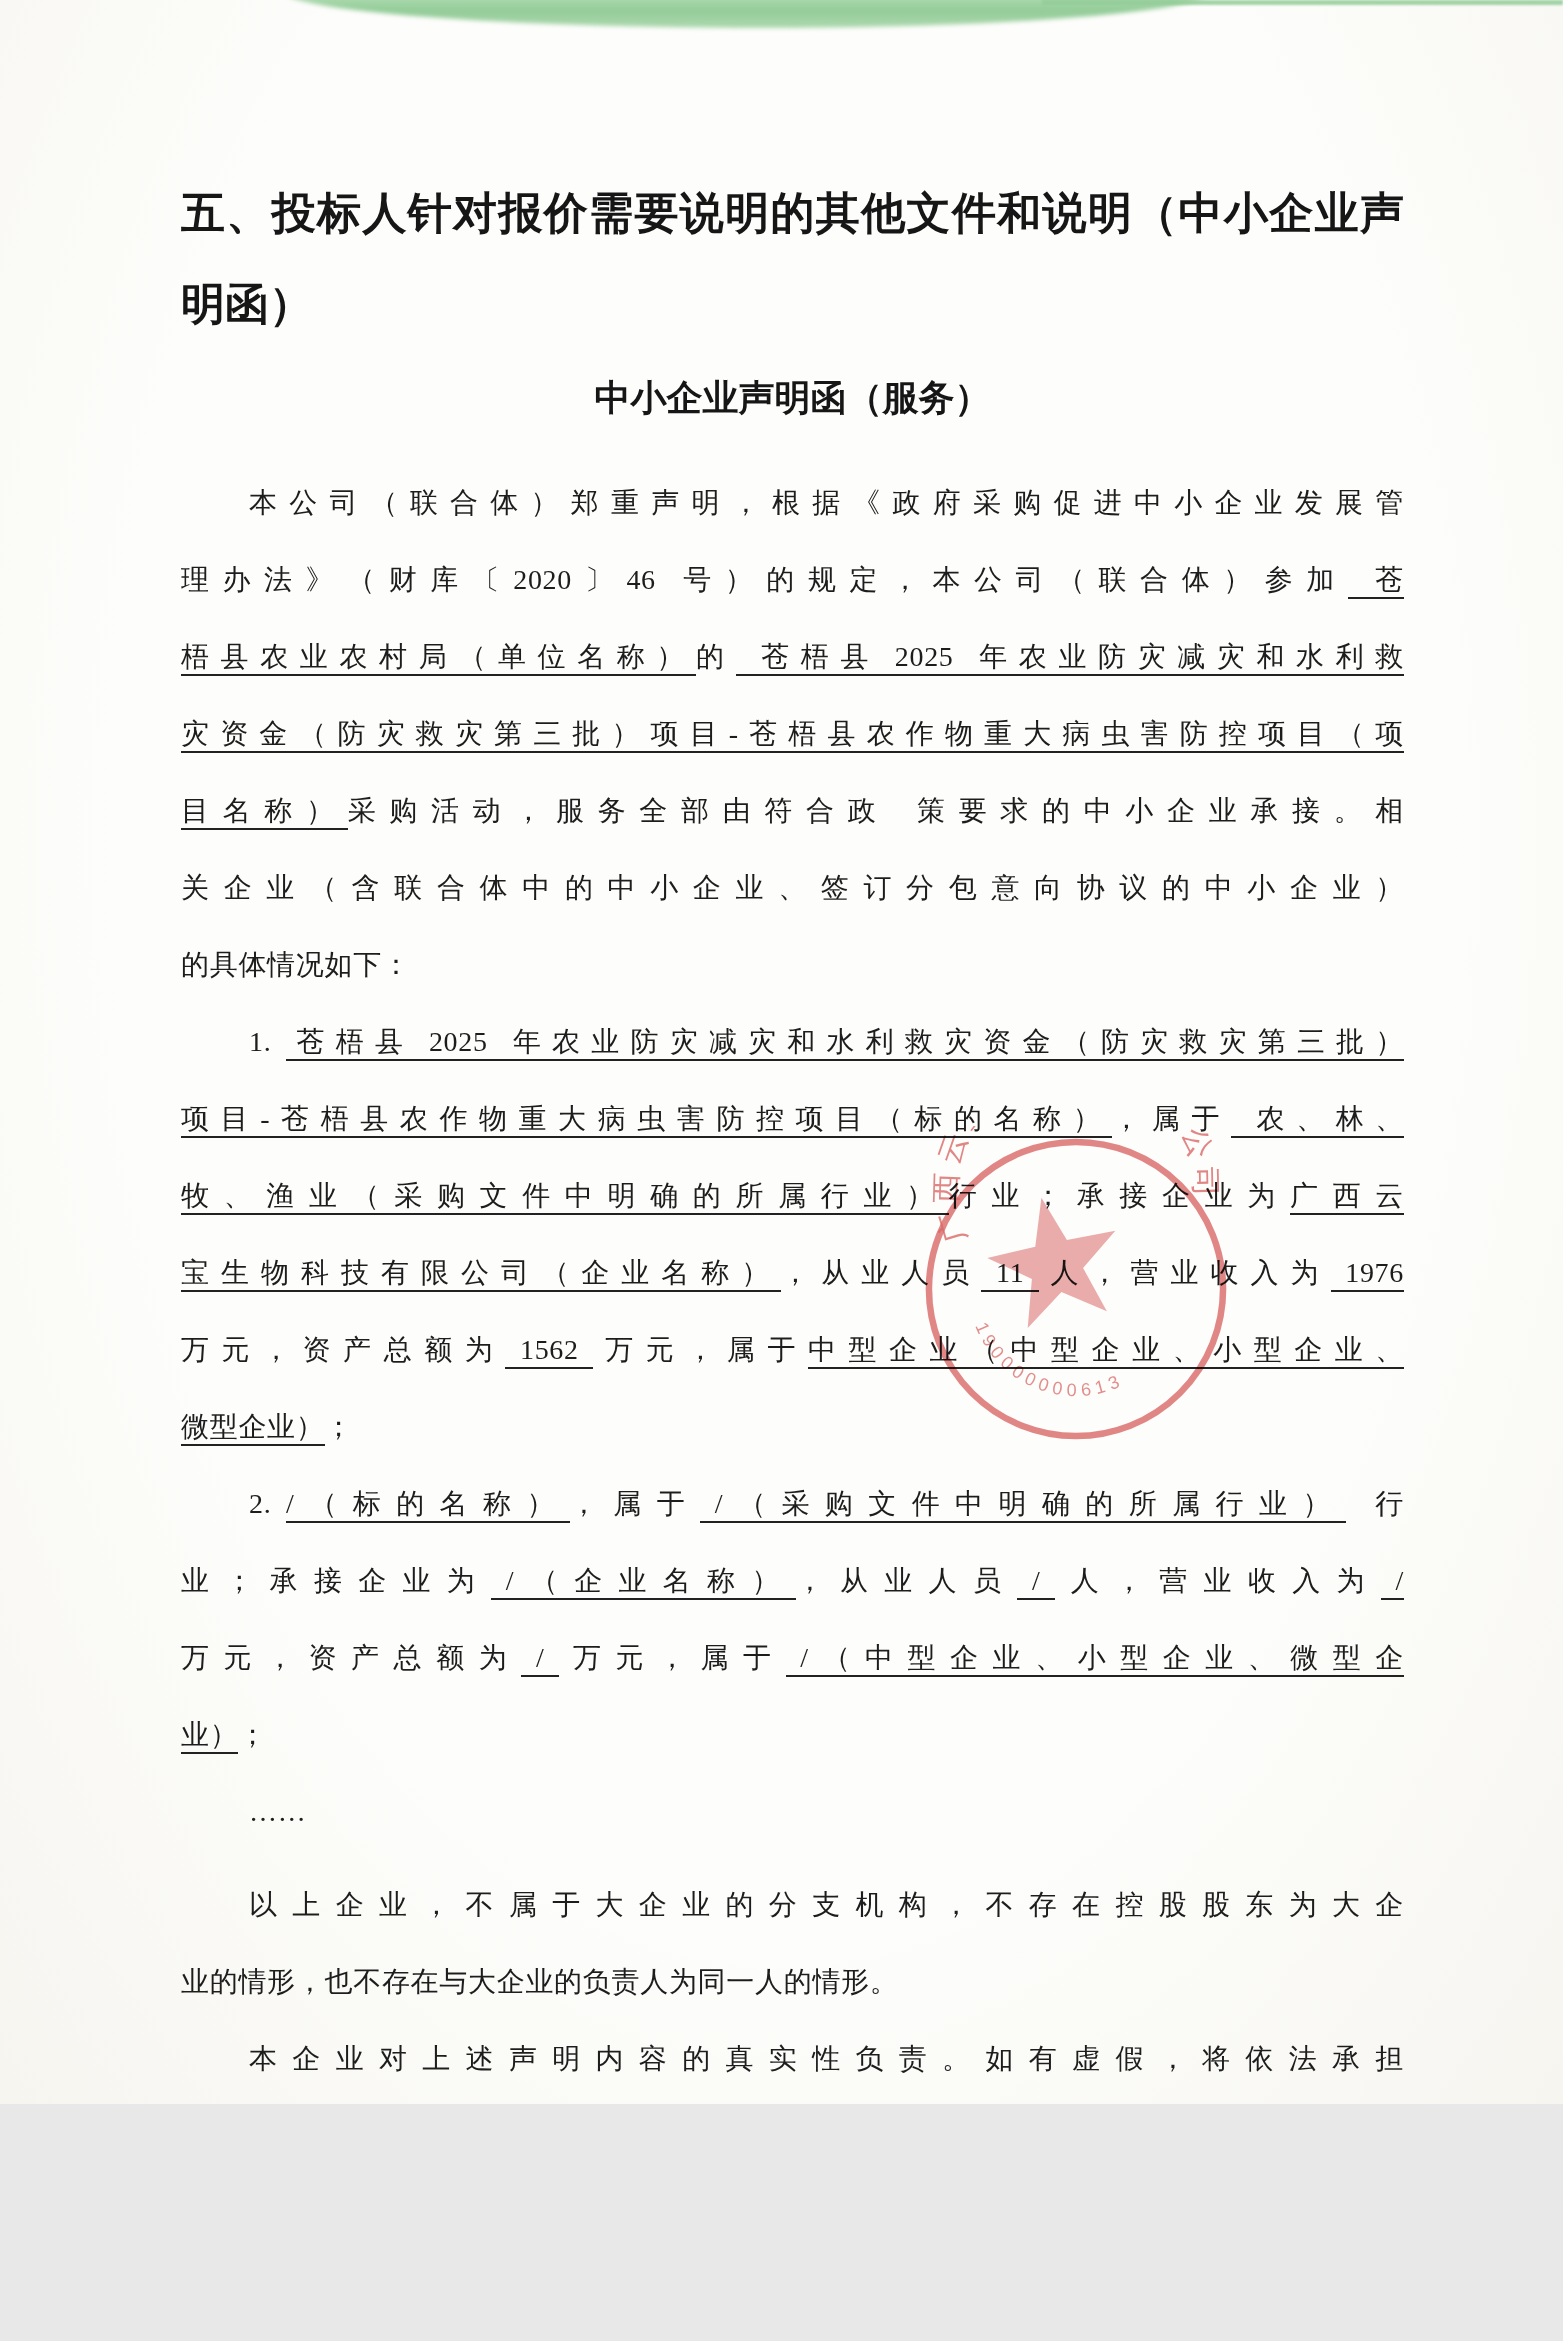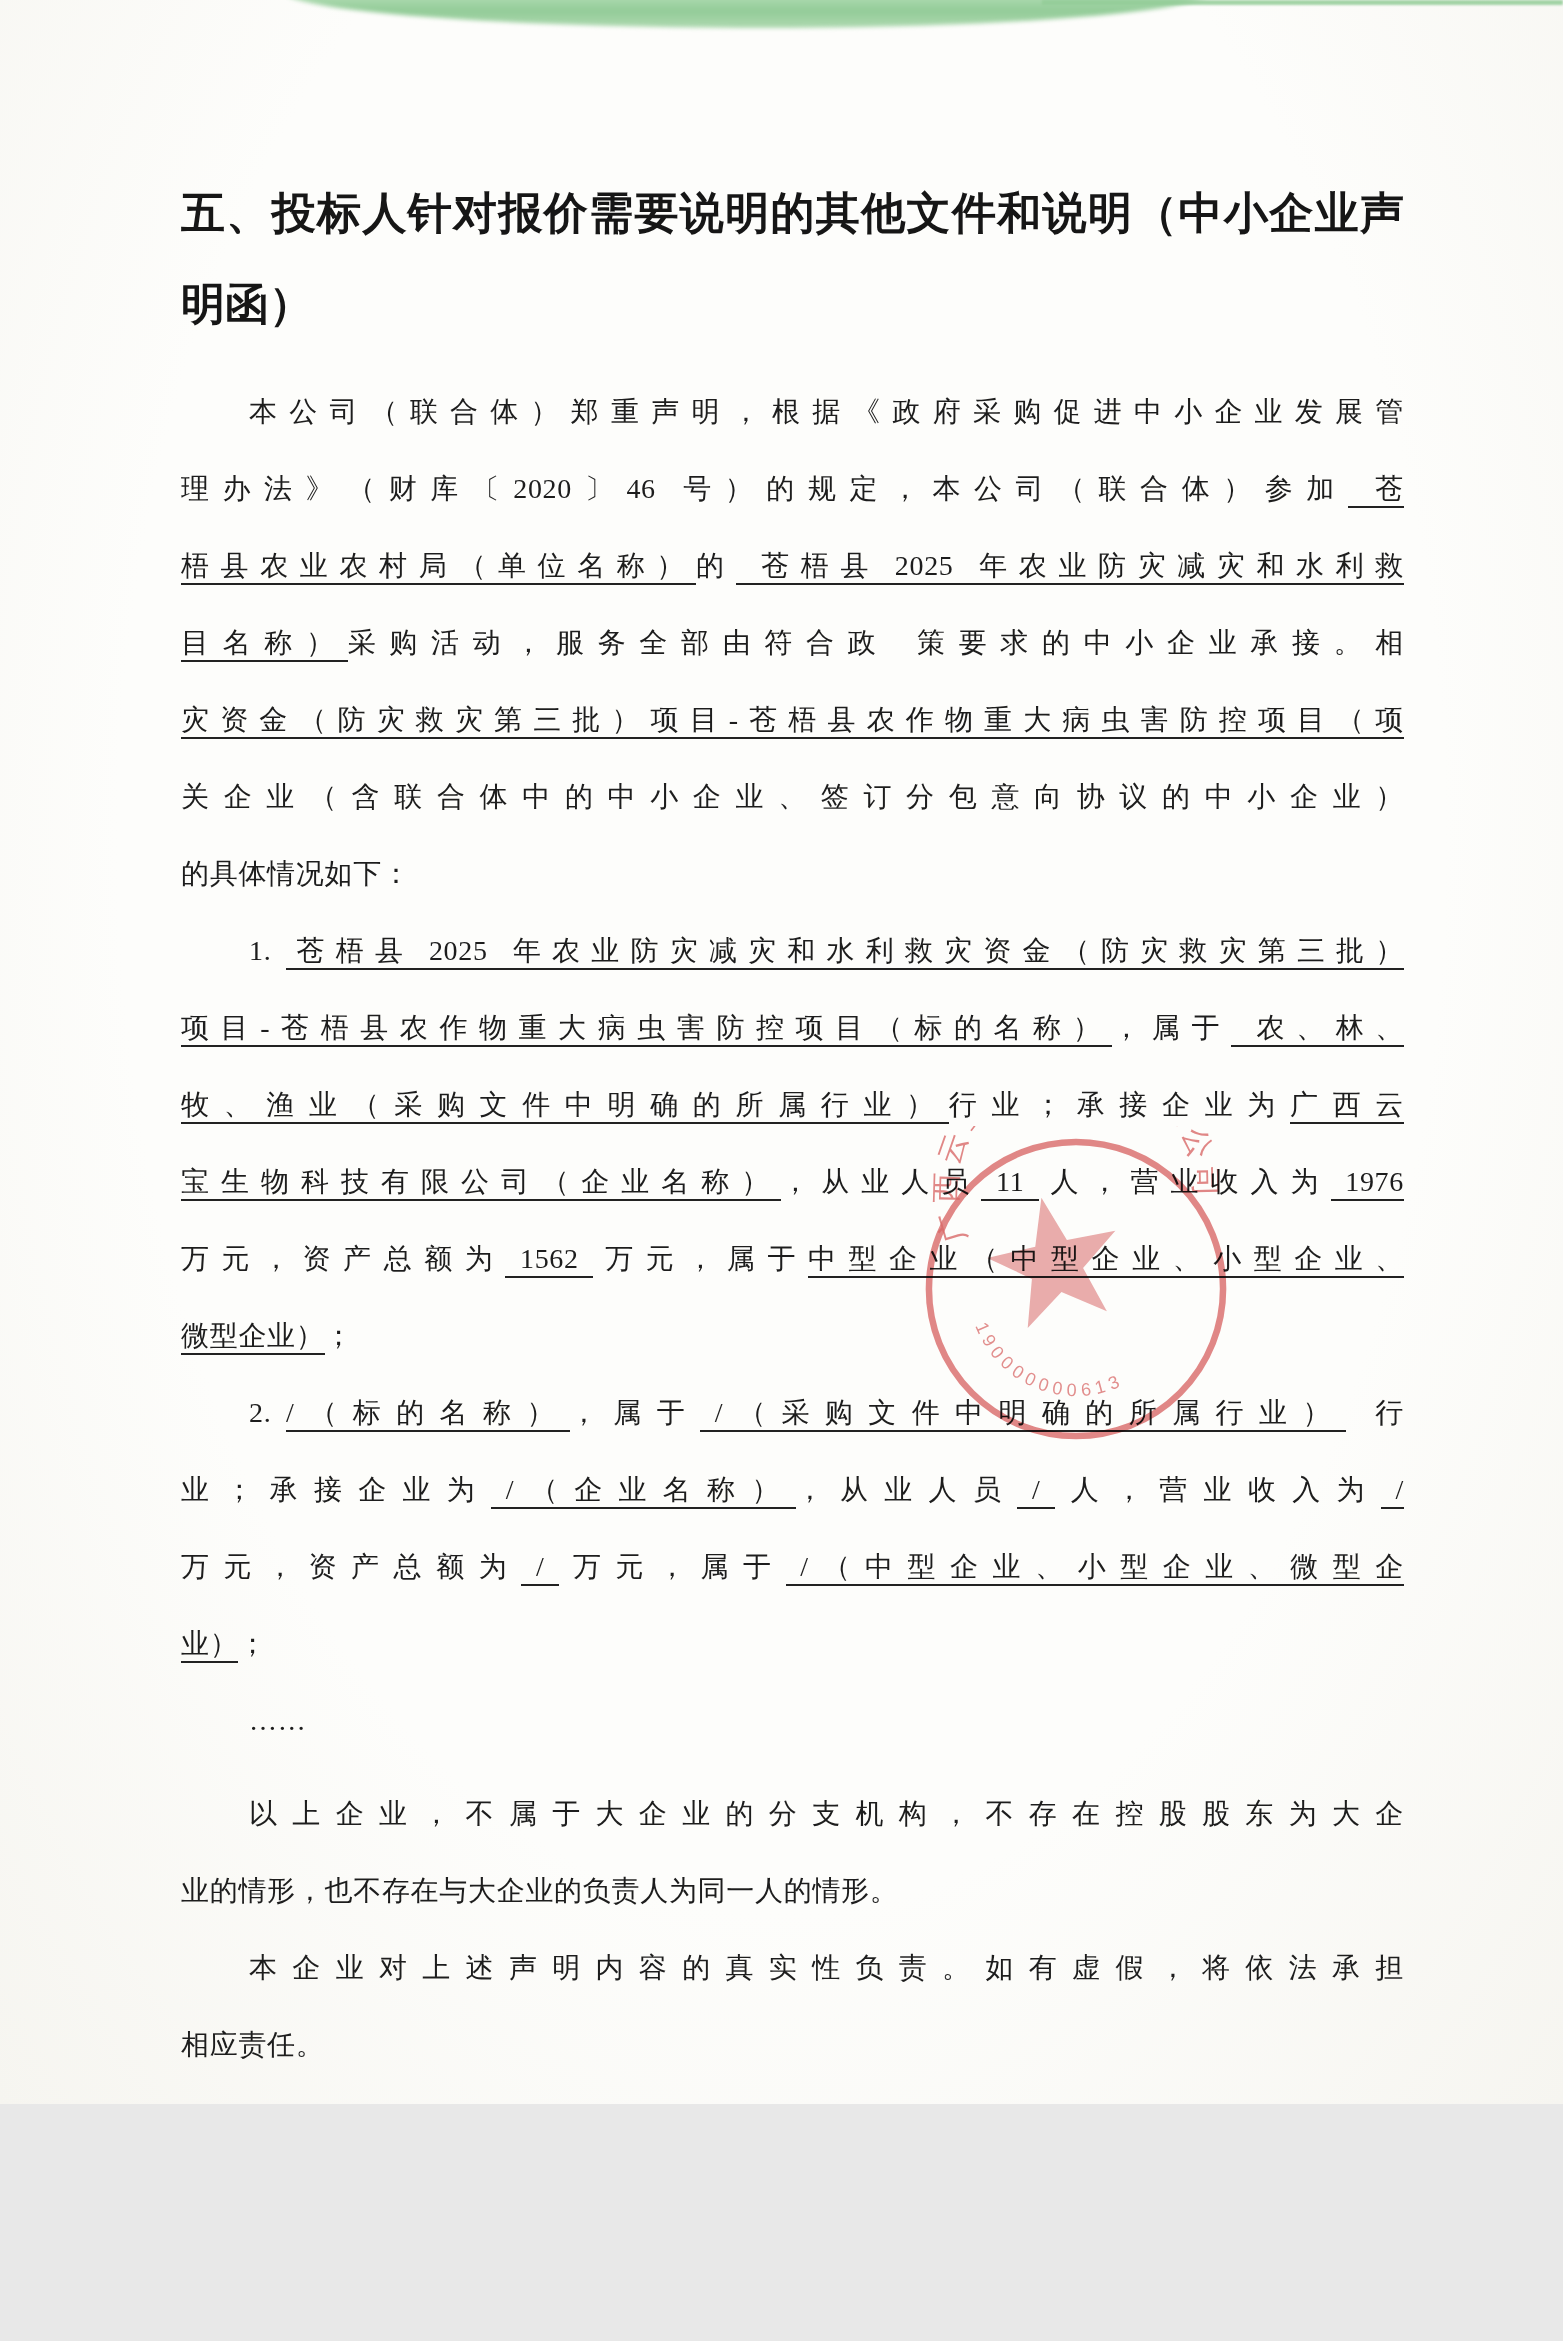--- a/index.html
+++ b/index.html
@@ -96,26 +96,27 @@
 <body>
 
 <div class="page">
 
   <div class="green-blob"></div>
   <div class="green-line"></div>
 
   <div class="doc">
     <div class="title-l1">五、投标人针对报价需要说明的其他文件和说明（中小企业声</div>
     <div class="title-l2">明函）</div>
+    <div class="subtitle">中小企业声明函（服务）</div>
     <div class="body-text" id="body-lines">
         <div class="line ind just"><span>本公司（联合体）郑重声明，根据《政府采购促进中小企业发展管</span></div>
         <div class="line just"><span>理办法》（财库〔2020〕46 号）的规定，本公司（联合体）参加</span><span class="u"> 苍</span></div>
         <div class="line just"><span class="u">梧县农业农村局（单位名称）</span><span>的</span><span class="u"> 苍梧县 2025 年农业防灾减灾和水利救</span></div>
+        <div class="line just"><span class="u">灾资金（防灾救灾第三批）项目-苍梧县农作物重大病虫害防控项目（项</span></div>
         <div class="line just"><span class="u">目名称）</span><span>采购活动，服务全部由符合政 策要求的中小企业承接。相</span></div>
-        <div class="line just"><span class="u">灾资金（防灾救灾第三批）项目-苍梧县农作物重大病虫害防控项目（项</span></div>
         <div class="line just"><span>关企业（含联合体中的中小企业、签订分包意向协议的中小企业）</span></div>
         <div class="line"><span>的具体情况如下：</span></div>
         <div class="line ind just"><span>1. </span><span class="u">苍梧县 2025 年农业防灾减灾和水利救灾资金（防灾救灾第三批）</span></div>
         <div class="line just"><span class="u">项目-苍梧县农作物重大病虫害防控项目（标的名称）</span><span>，属于</span><span class="u"> 农、林、</span></div>
         <div class="line just"><span class="u">牧、渔业（采购文件中明确的所属行业）</span><span>行业；承接企业为</span><span class="u">广西云</span></div>
         <div class="line just"><span class="u">宝生物科技有限公司（企业名称）</span><span>，从业人员</span><span class="u"> 11 </span><span>人，营业收入为</span><span class="u"> 1976</span></div>
         <div class="line just"><span>万元，资产总额为</span><span class="u"> 1562 </span><span>万元，属于</span><span class="u">中型企业（中型企业、小型企业、</span></div>
         <div class="line"><span class="u">微型企业）</span><span>；</span></div>
         <div class="line ind just"><span>2. </span><span class="u">/（标的名称）</span><span>，属于</span><span class="u"> /（采购文件中明确的所属行业）</span><span> 行</span></div>
         <div class="line just"><span>业；承接企业为</span><span class="u"> /（企业名称）</span><span>，从业人员</span><span class="u"> / </span><span>人，营业收入为</span><span class="u"> /</span></div>

